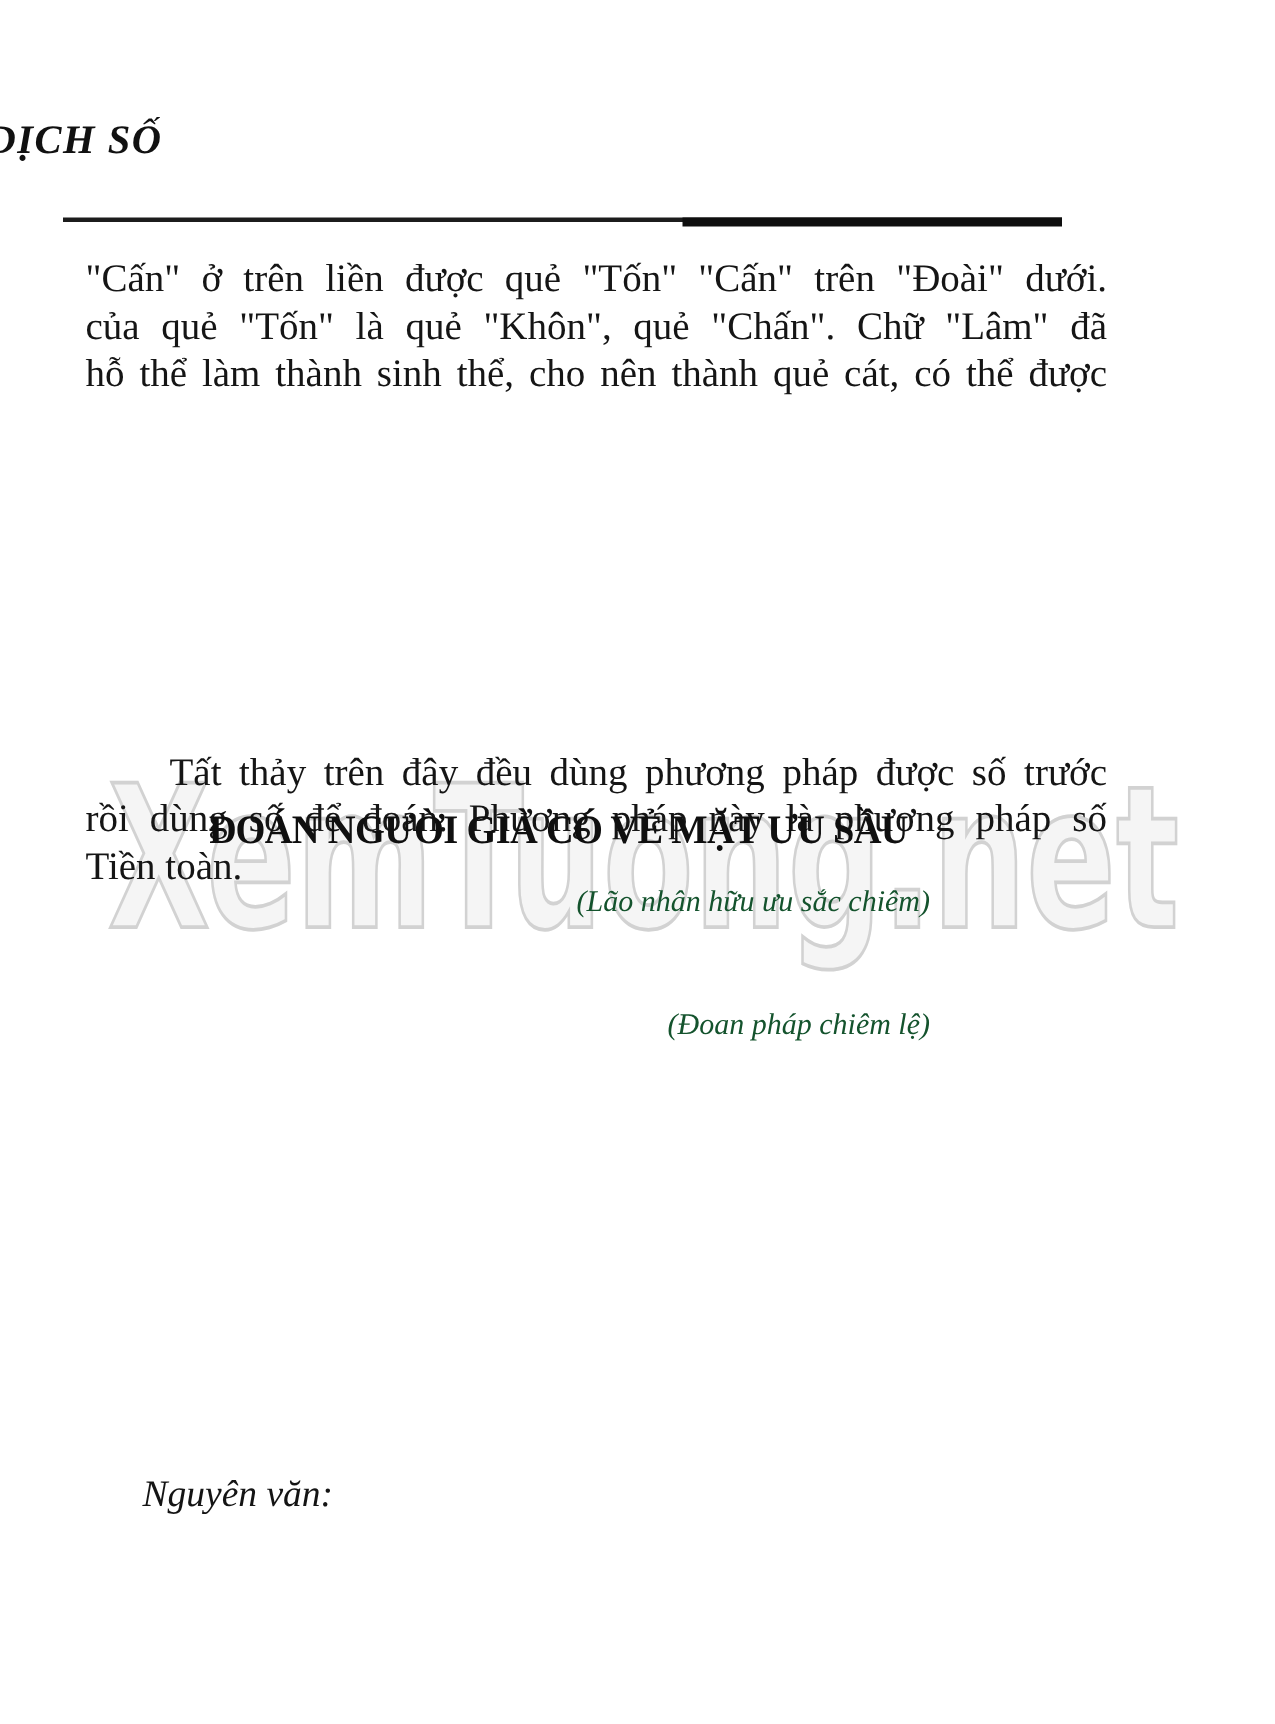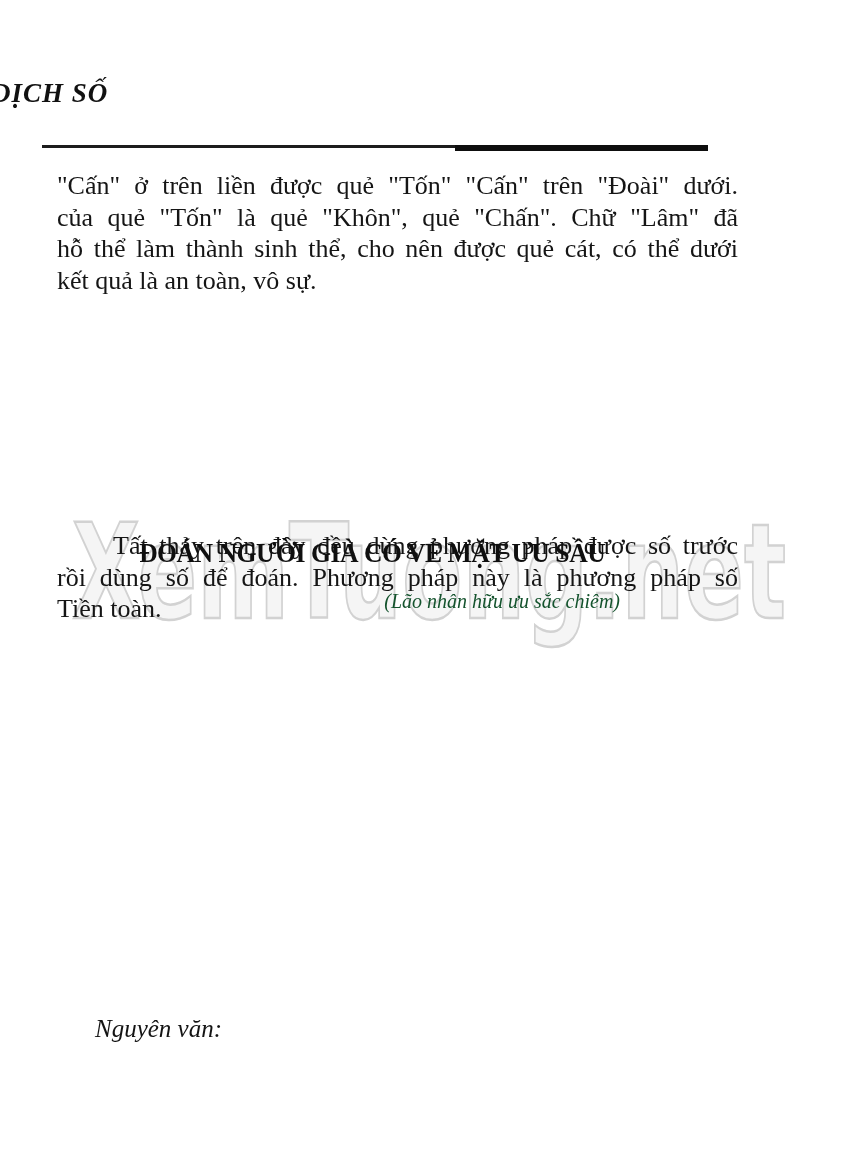--- a/index.html
+++ b/index.html
@@ -54,30 +54,30 @@
     <text x="4" y="118" textLength="714" lengthAdjust="spacingAndGlyphs" font-family="DejaVu Sans, sans-serif" font-size="132" font-weight="700" fill="#f5f5f5" stroke="#d2d2d2" stroke-width="2.5">XemTuong.net</text>
   </svg>
 
   <div class="header-title z1">MAI HOA DỊCH SỐ</div>
   <div class="rule-base z1"></div>
   <div class="rule-thick z1"></div>
 
   <div id="para1" class="para z1">
       <div class="line">"Cấn" ở trên liền được quẻ "Tốn" "Cấn" trên "Đoài" dưới.</div>
       <div class="line">của quẻ "Tốn" là quẻ "Khôn", quẻ "Chấn". Chữ "Lâm" đã</div>
-      <div class="line">hỗ thể làm thành sinh thể, cho nên được quẻ cát, có thể dưới</div>
-      <div class="line last">kết quả là an toàn, vô sự.</div>
+      <div class="line">hỗ thể làm thành sinh thể, cho nên thành quẻ cát, có thể được</div>
     </div>
 
   <div id="para2" class="para z1">
       <div class="line indent">Tất thảy trên đây đều dùng phương pháp được số trước</div>
       <div class="line">rồi dùng số để đoán. Phương pháp này là phương pháp số</div>
       <div class="line last">Tiền toàn.</div>
     </div>
 
   <div class="section-block" style="top:538px;height:170px;">
     <div class="section-heading">ĐOÁN NGƯỜI GIÀ CÓ VẺ MẶT ƯU SẦU</div>
     <div id="sub1" class="section-sub">(Lão nhân hữu ưu sắc chiêm)</div>
+    <div id="sub3" class="section-sub">(Đoan pháp chiêm lệ)</div>
   </div>
 
   <div class="nguyen-van z1">Nguyên văn:</div>
 
 </div>
 
 </body></html>

